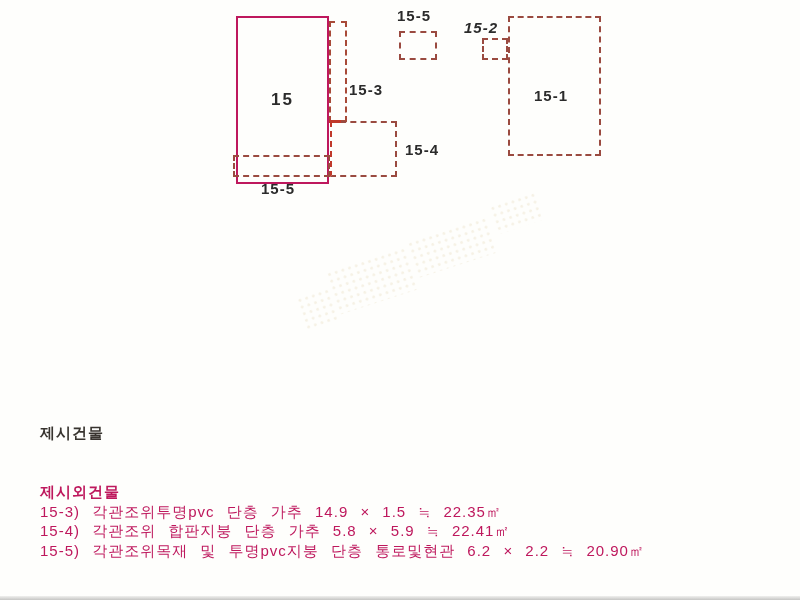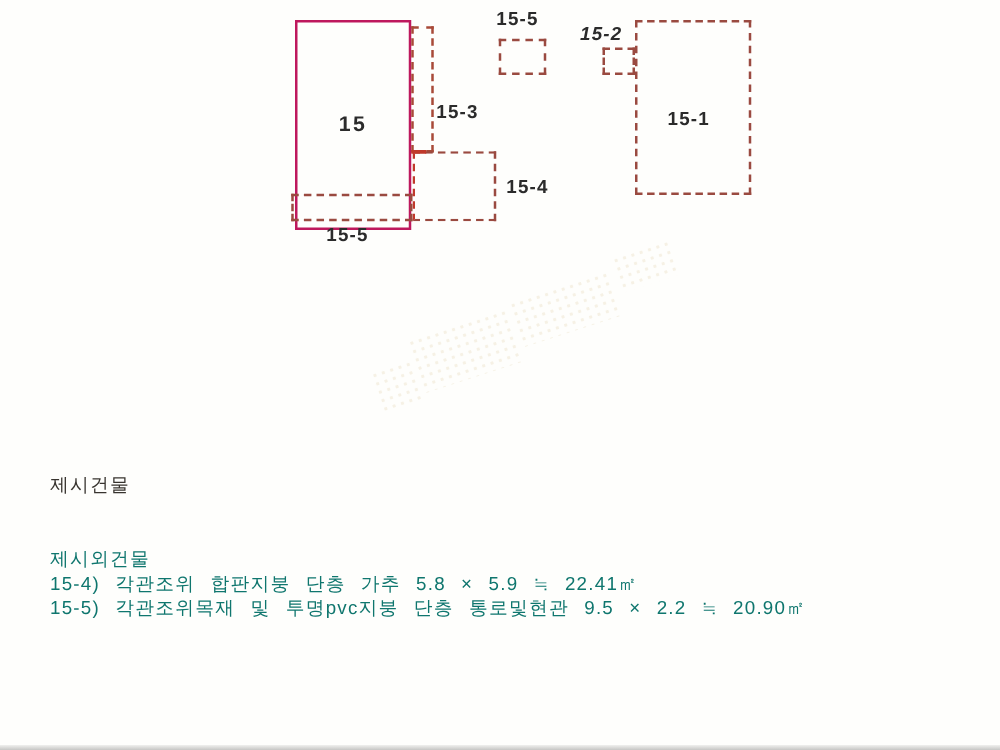--- a/index.html
+++ b/index.html
@@ -45,26 +45,26 @@
     background-size:7px 7px;
   }
   .wm1{left:492px;top:198px;width:48px;height:30px;}
   .wm2{left:410px;top:228px;width:85px;height:38px;}
   .wm3{left:330px;top:258px;width:85px;height:45px;}
   .wm4{left:300px;top:292px;width:34px;height:34px;}
 
   
   .textblock{position:absolute;left:40px;white-space:nowrap;}
   .tb-main{top:379px;color:#38342f;}
-  .tb-extra{top:438px;color:#0f766e;}
+  .tb-extra{top:438px;color:#be185d;}
   .tline{
     font-size:15px;line-height:20px;letter-spacing:1px;word-spacing:7px;
   }
   .tb-extra .tline{line-height:19.6px;}
-  .theader{font-weight:normal;}
+  .theader{font-weight:bold;margin-top:44px;}
 
   
   .scan-edge{
     position:absolute;left:0;bottom:0;width:800px;height:4px;
     background:linear-gradient(#f0f0ee,#c6c6c4);
   }
 </style>
 </head>
 <body>
 
@@ -97,18 +97,19 @@
   <div class="wm wm2"></div>
   <div class="wm wm3"></div>
   <div class="wm wm4"></div>
 
   <div class="textblock tb-main">
     <div class="tline theader">제시건물</div>
   </div>
 
   <div class="textblock tb-extra">
     <div class="tline theader">제시외건물</div>
+    <div class="tline">15-3) 각관조위투명pvc 단층 가추 14.9 × 1.5 ≒ 22.35㎡</div>
     <div class="tline">15-4) 각관조위 합판지붕 단층 가추 5.8 × 5.9 ≒ 22.41㎡</div>
-    <div class="tline">15-5) 각관조위목재 및 투명pvc지붕 단층 통로및현관 9.5 × 2.2 ≒ 20.90㎡</div>
+    <div class="tline">15-5) 각관조위목재 및 투명pvc지붕 단층 통로및현관 6.2 × 2.2 ≒ 20.90㎡</div>
   </div>
 
   <div class="scan-edge"></div>
 </div>
 
 </body></html>

